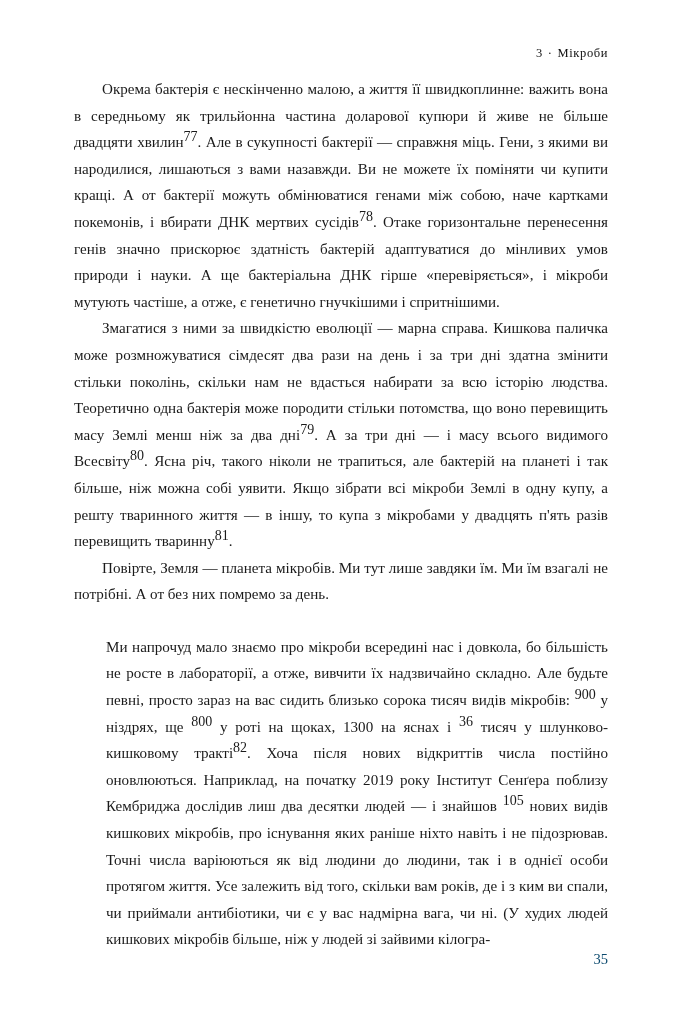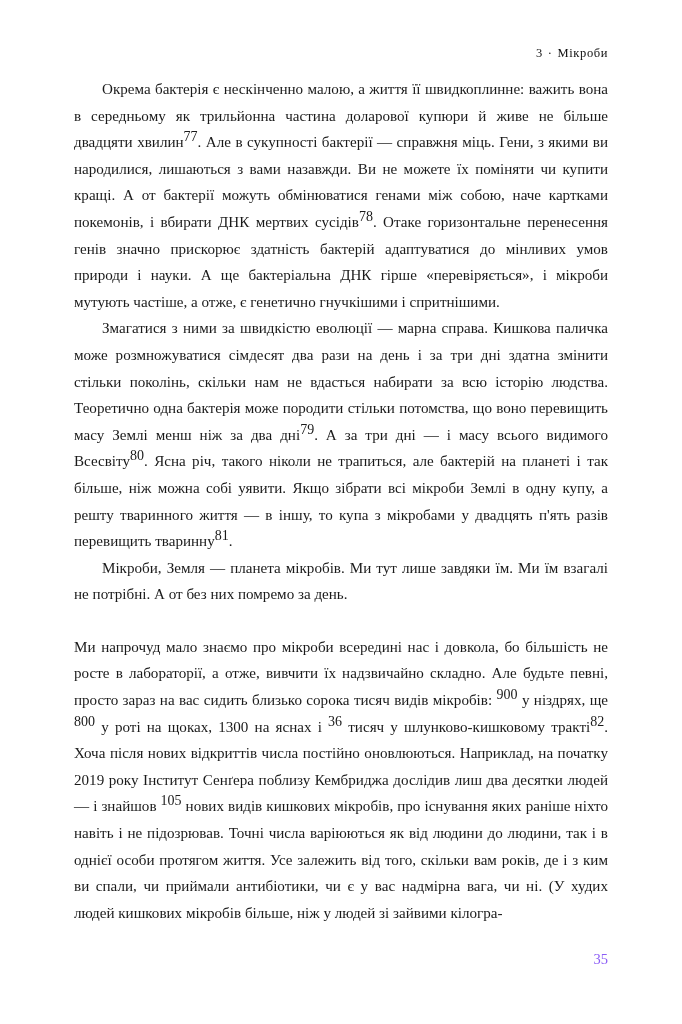--- a/index.html
+++ b/index.html
@@ -43,48 +43,49 @@
     text-align: justify;
     text-justify: inter-word;
     hyphens: manual;
   }
   p {
     margin: 0;
     text-indent: 28px;
   }
   p.noindent {
     text-indent: 0;
+    margin-left: 32px;
   }
   p.gap-before {
     margin-top: 26px;
   }
   sup {
     font-size: 14px;
     vertical-align: super;
     line-height: 0;
   }
   .folio {
     position: absolute;
     bottom: 56px;
     right: 74px;
     font-size: 14.5px;
-    color: #8b5cf6;
+    color: #0c4a6e;
   }
 </style>
 </head>
 <body>
 
 <div class="page">
 
   <div class="running-head">
     <span>3</span><span class="sep">·</span><span>Мікроби</span>
   </div>
 
   <div class="body-col">
     <p>Окрема бактерія є нескінченно малою, а життя її швидкоплинне: важить вона в середньому як трильйонна частина доларової купюри й живе не більше двадцяти хвилин<sup>77</sup>. Але в сукупності бактерії — справжня міць. Гени, з якими ви народилися, лишаються з вами назавжди. Ви не можете їх поміняти чи купити кращі. А от бактерії можуть обмінюватися генами між собою, наче картками покемонів, і вбирати ДНК мертвих сусідів<sup>78</sup>. Отаке горизонтальне перенесення генів значно прискорює здатність бактерій адаптуватися до мінливих умов природи і науки. А ще бактеріальна ДНК гірше «перевіряється», і мікроби мутують частіше, а отже, є генетично гнучкішими і спритнішими.</p>
     <p>Змагатися з ними за швидкістю еволюції — марна справа. Кишкова паличка може розмножуватися сімдесят два рази на день і за три дні здатна змінити стільки поколінь, скільки нам не вдасться набирати за всю історію людства. Теоретично одна бактерія може породити стільки потомства, що воно перевищить масу Землі менш ніж за два дні<sup>79</sup>. А за три дні — і масу всього видимого Всесвіту<sup>80</sup>. Ясна річ, такого ніколи не трапиться, але бактерій на планеті і так більше, ніж можна собі уявити. Якщо зібрати всі мікроби Землі в одну купу, а решту тваринного життя — в іншу, то купа з мікробами у двадцять п'ять разів перевищить тваринну<sup>81</sup>.</p>
-    <p>Мікроби, Земля — планета мікробів. Ми тут лише завдяки їм. Ми їм взагалі не потрібні. А от без них помремо за день.</p>
+    <p>Повірте, Земля — планета мікробів. Ми тут лише завдяки їм. Ми їм взагалі не потрібні. А от без них помремо за день.</p>
     <p class="noindent gap-before">Ми напрочуд мало знаємо про мікроби всередині нас і довкола, бо більшість не росте в лабораторії, а отже, вивчити їх надзвичайно складно. Але будьте певні, просто зараз на вас сидить близько сорока тисяч видів мікробів: <sup>900</sup> у ніздрях, ще <sup>800</sup> у роті на щоках, 1300 на яснах і <sup>36</sup> тисяч у шлунково-кишковому тракті<sup>82</sup>. Хоча після нових відкриттів числа постійно оновлюються. Наприклад, на початку 2019 року Інститут Сенґера поблизу Кембриджа дослідив лиш два десятки людей — і знайшов <sup>105</sup> нових видів кишкових мікробів, про існування яких раніше ніхто навіть і не підозрював. Точні числа варіюються як від людини до людини, так і в однієї особи протягом життя. Усе залежить від того, скільки вам років, де і з ким ви спали, чи приймали антибіотики, чи є у вас надмірна вага, чи ні. (У худих людей кишкових мікробів більше, ніж у людей зі зайвими кілогра-</p>
   </div>
 
   <div class="folio">35</div>
 
 </div>
 
 </body></html>

